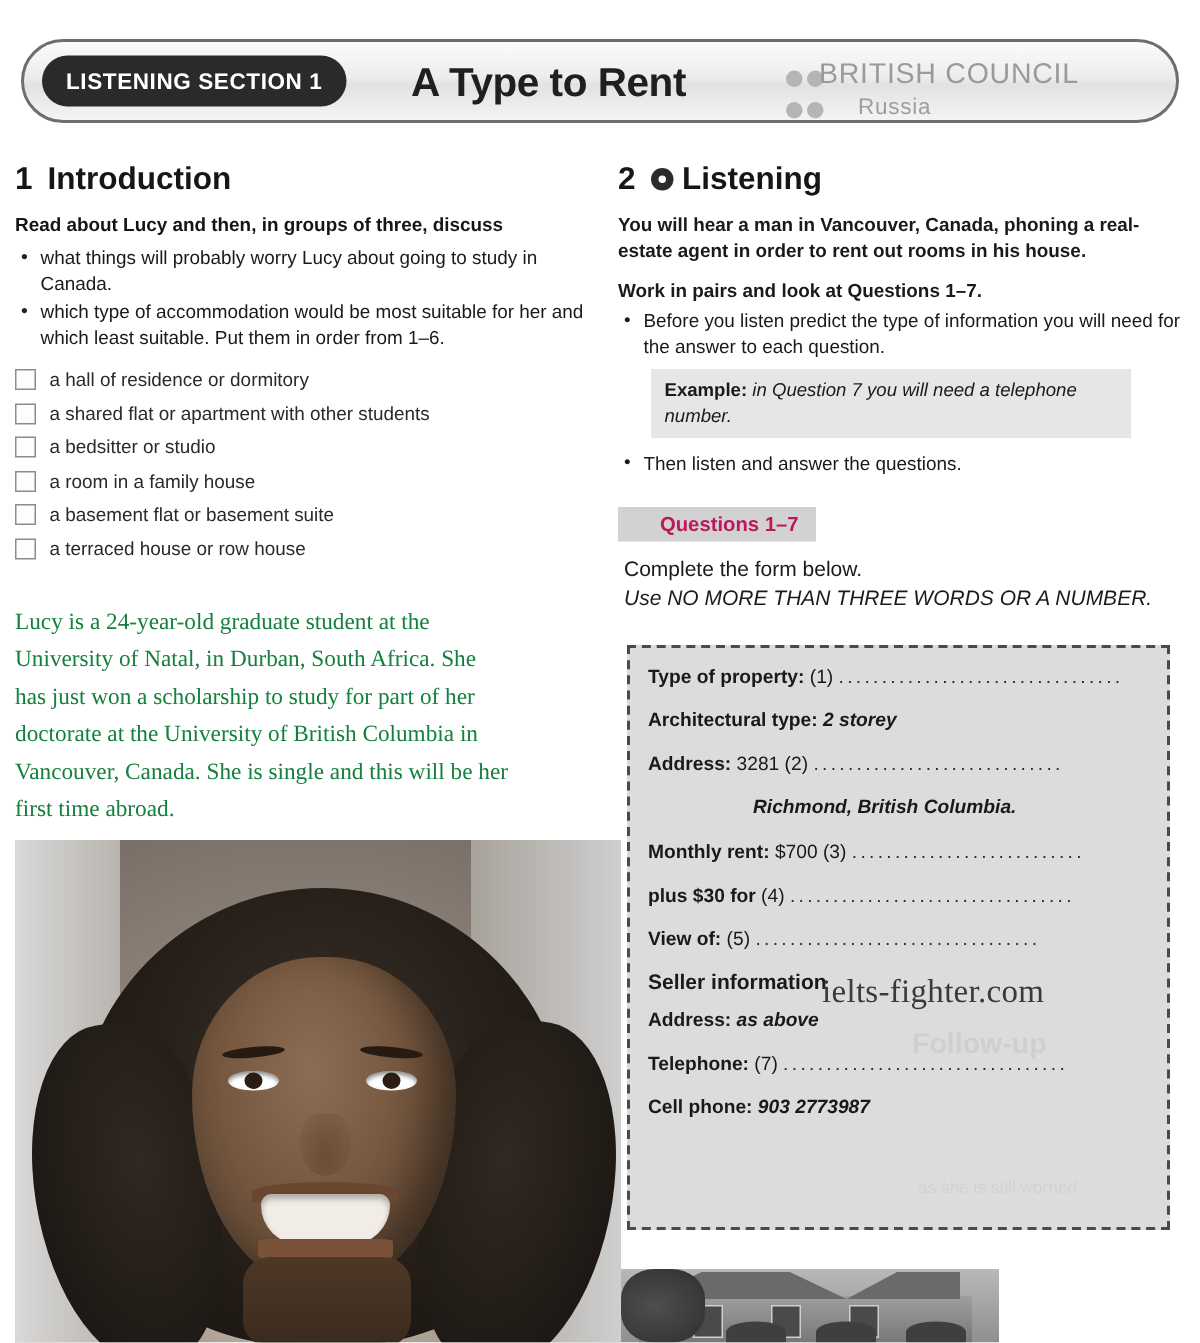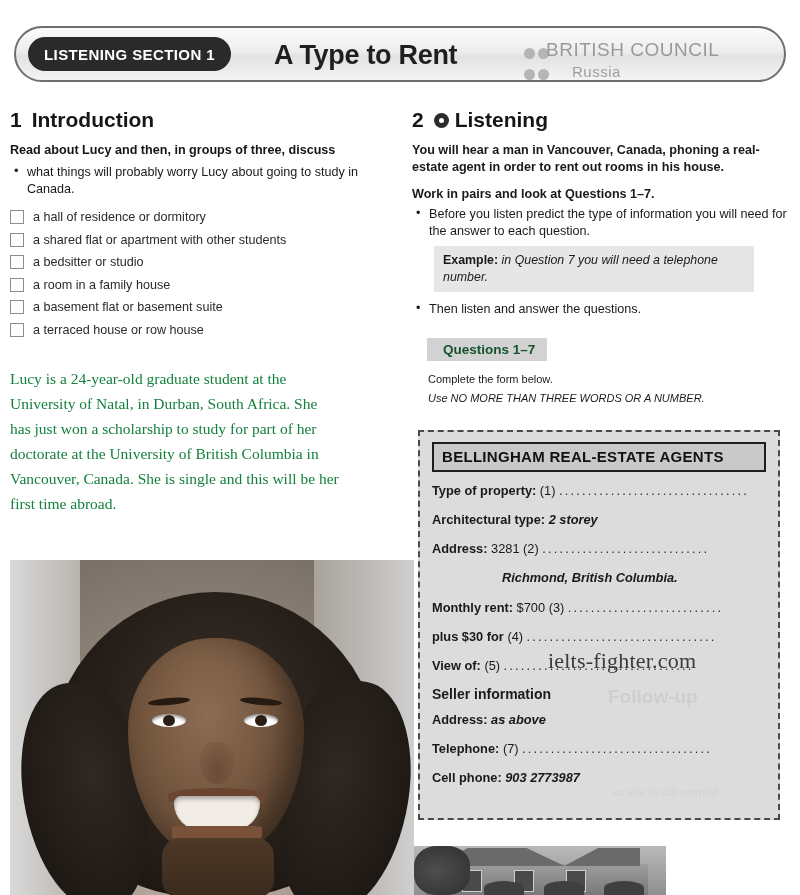--- a/index.html
+++ b/index.html
@@ -231,30 +231,30 @@
     line-height: 16.5px;
     width: 320px;
     box-sizing: border-box;
   }
   .example-box .ex-label { font-weight: bold; }
   .example-box .ex-ital { font-style: italic; }
 
   .q-badge {
     display: inline-block;
     background: #d2d2d2;
-    color: #14532d;
+    color: #be185d;
     font-size: 13.5px;
     font-weight: bold;
-    padding: 4px 12px 4px 16px;
-    margin: 16px 0 10px 15px;
+    padding: 4px 12px 4px 28px;
+    margin: 16px 0 10px 0;
   }
   .q-instr {
-    font-size: 11px;
+    font-size: 14px;
     line-height: 17px;
-    margin: 0 0 2px 16px;
+    margin: 0 0 2px 4px;
   }
   .q-instr.ital {
     font-style: italic;
     margin-bottom: 12px;
   }
 
   
   .form-box {
     position: absolute;
     left: 418px;
@@ -509,20 +509,21 @@
     </div>
   </div>
 
   <div class="col-left">
     <h2 class="sec-head">
       <span class="num">1</span><span>Introduction</span>
     </h2>
     <p class="lead">Read about Lucy and then, in groups of three, discuss</p>
     <ul class="bullets">
       <li>what things will probably worry Lucy about going to study in Canada.</li>
+      <li>which type of accommodation would be most suitable for her and which least suitable. Put them in order from 1–6.</li>
     </ul>
 
     <ul class="checklist">
       <li>
         <span class="cbox"></span>
         <span>a hall of residence or dormitory</span>
       </li>
       <li>
         <span class="cbox"></span>
         <span>a shared flat or apartment with other students</span>
@@ -564,21 +565,20 @@
     <ul class="r-bullets">
       <li>Then listen and answer the questions.</li>
     </ul>
 
     <div class="q-badge">Questions 1–7</div>
     <p class="q-instr">Complete the form below.</p>
     <p class="q-instr ital">Use NO MORE THAN THREE WORDS OR A NUMBER.</p>
   </div>
 
   <div class="form-box">
-    <div class="form-title">BELLINGHAM REAL-ESTATE AGENTS</div>
 
     <div class="form-row">
       <span class="lbl">Type of property:</span>
       <span>(1)</span>
       <span class="dots">.................................</span>
     </div>
 
     <div class="form-row">
       <span class="lbl">Architectural type:</span>
       <span class="val-ital">2 storey</span>

